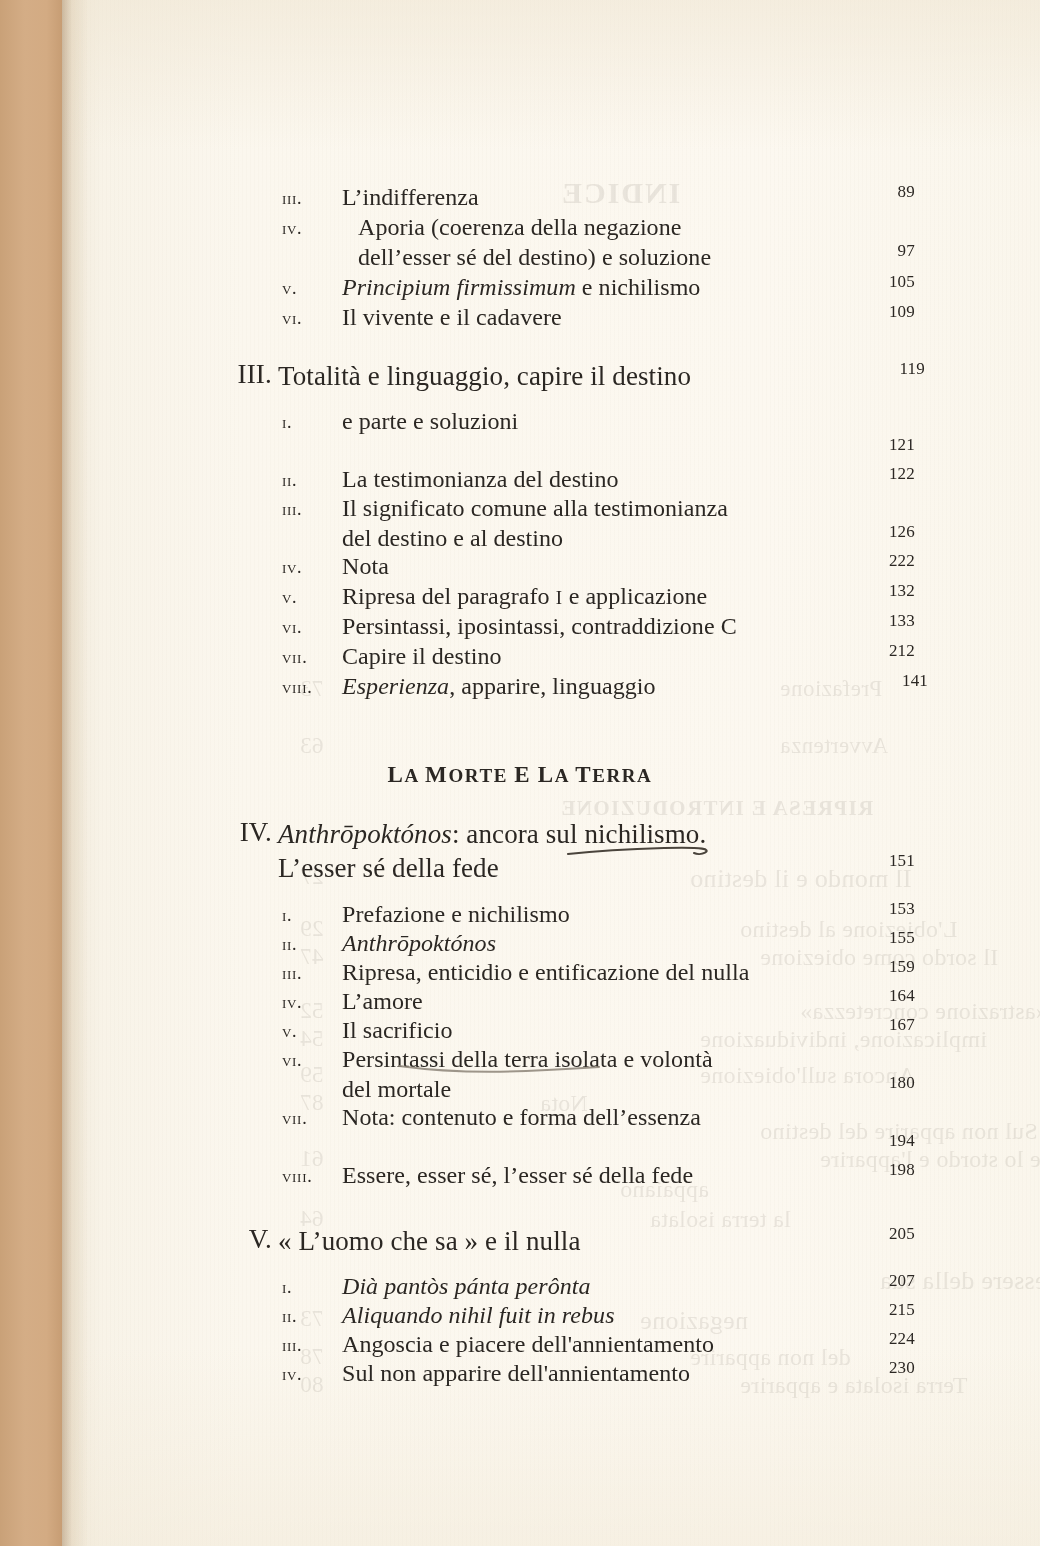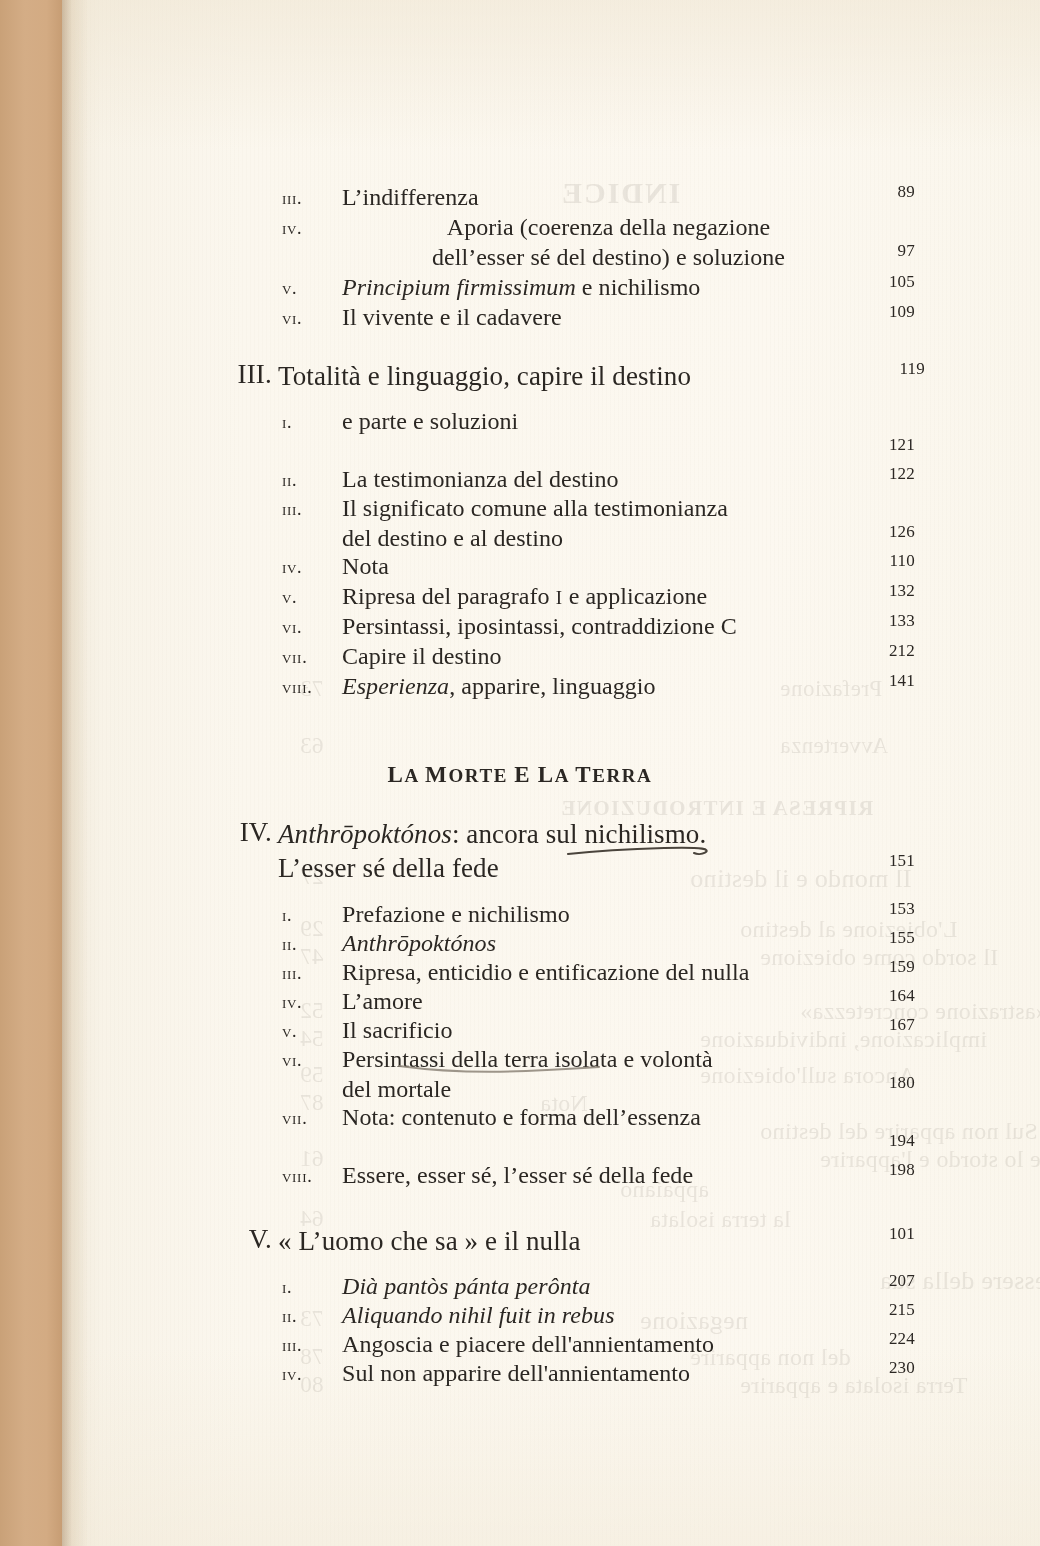--- a/index.html
+++ b/index.html
@@ -202,21 +202,21 @@
   <div class="toc" id="toc">
       <div class="row" style="left: 0px; top: 0px;">
         <div class="num-sub" style="left: 282px; top: 188px;">III.</div>
         <div class="title-sub" style="left: 342px; top: 182px; width: 553px;">
           <div>L’indifferenza</div>
         </div>
         <div class="page-no" style="left: 825px; top: 182px;">89</div>
       </div>
       <div class="row" style="left: 0px; top: 0px;">
         <div class="num-sub" style="left: 282px; top: 218px;">IV.</div>
-        <div class="title-sub" style="left: 332px; top: 212px; width: 553px; text-align: center;">
+        <div class="title-sub" style="left: 358px; top: 212px; width: 553px;">
           <div>Aporia (coerenza della negazione</div>
           <div>dell’esser sé del destino) e soluzione</div>
         </div>
         <div class="page-no" style="left: 825px; top: 241px;">97</div>
       </div>
       <div class="row" style="left: 0px; top: 0px;">
         <div class="num-sub" style="left: 282px; top: 278px;">V.</div>
         <div class="title-sub" style="left: 342px; top: 272px; width: 553px;">
           <div><span class="it">Principium firmissimum</span> e nichilismo</div>
         </div>
@@ -256,21 +256,21 @@
           <div>Il significato comune alla testimonianza</div>
           <div>del destino e al destino</div>
         </div>
         <div class="page-no" style="left: 825px; top: 522px;">126</div>
       </div>
       <div class="row" style="left: 0px; top: 0px;">
         <div class="num-sub" style="left: 282px; top: 557px;">IV.</div>
         <div class="title-sub" style="left: 342px; top: 551px; width: 553px;">
           <div>Nota</div>
         </div>
-        <div class="page-no" style="left: 825px; top: 551px;">110</div>
+        <div class="page-no" style="left: 825px; top: 551px;">222</div>
       </div>
       <div class="row" style="left: 0px; top: 0px;">
         <div class="num-sub" style="left: 282px; top: 587px;">V.</div>
         <div class="title-sub" style="left: 342px; top: 581px; width: 553px;">
           <div>Ripresa del paragrafo <span style="font-size:19px;letter-spacing:.6px;">I</span> e applicazione</div>
         </div>
         <div class="page-no" style="left: 825px; top: 581px;">132</div>
       </div>
       <div class="row" style="left: 0px; top: 0px;">
         <div class="num-sub" style="left: 282px; top: 617px;">VI.</div>
@@ -284,21 +284,21 @@
         <div class="title-sub" style="left: 342px; top: 641px; width: 553px;">
           <div>Capire il destino</div>
         </div>
         <div class="page-no" style="left: 825px; top: 641px;">212</div>
       </div>
       <div class="row" style="left: 0px; top: 0px;">
         <div class="num-sub" style="left: 282px; top: 677px;">VIII.</div>
         <div class="title-sub" style="left: 342px; top: 671px; width: 553px;">
           <div><span class="it">Esperienza</span>, apparire, linguaggio</div>
         </div>
-        <div class="page-no" style="left: 825px; top: 671px;">141</div>
+        <div class="page-no" style="left: 870px; top: 671px; text-align: center;">141</div>
       </div>
       <div class="row" style="left: 0px; top: 0px;">
         <div class="num-chapter" style="left: 152px; width: 120px; top: 817px;">IV.</div>
         <div class="title-chapter" style="left: 278px; top: 817px; width: 617px;">
           <div><span class="it">Anthrōpoktónos</span>: ancora sul nichilismo.</div>
           <div>L’esser sé della fede</div>
         </div>
         <div class="page-no" style="left: 825px; top: 851px;">151</div>
       </div>
       <div class="row" style="left: 0px; top: 0px;">
@@ -356,21 +356,21 @@
         <div class="title-sub" style="left: 342px; top: 1160px; width: 553px;">
           <div>Essere, esser sé, l’esser sé della fede</div>
         </div>
         <div class="page-no" style="left: 825px; top: 1160px;">198</div>
       </div>
       <div class="row" style="left: 0px; top: 0px;">
         <div class="num-chapter" style="left: 152px; width: 120px; top: 1224px;">V.</div>
         <div class="title-chapter" style="left: 278px; top: 1224px; width: 617px;">
           <div>« L’uomo che sa » e il nulla</div>
         </div>
-        <div class="page-no" style="left: 825px; top: 1224px;">101</div>
+        <div class="page-no" style="left: 825px; top: 1224px;">205</div>
       </div>
       <div class="row" style="left: 0px; top: 0px;">
         <div class="num-sub" style="left: 282px; top: 1277px;">I.</div>
         <div class="title-sub" style="left: 342px; top: 1271px; width: 553px;">
           <div><span class="it">Dià pantòs pánta perônta</span></div>
         </div>
         <div class="page-no" style="left: 825px; top: 1271px;">207</div>
       </div>
       <div class="row" style="left: 0px; top: 0px;">
         <div class="num-sub" style="left: 282px; top: 1306px;">II.</div>

